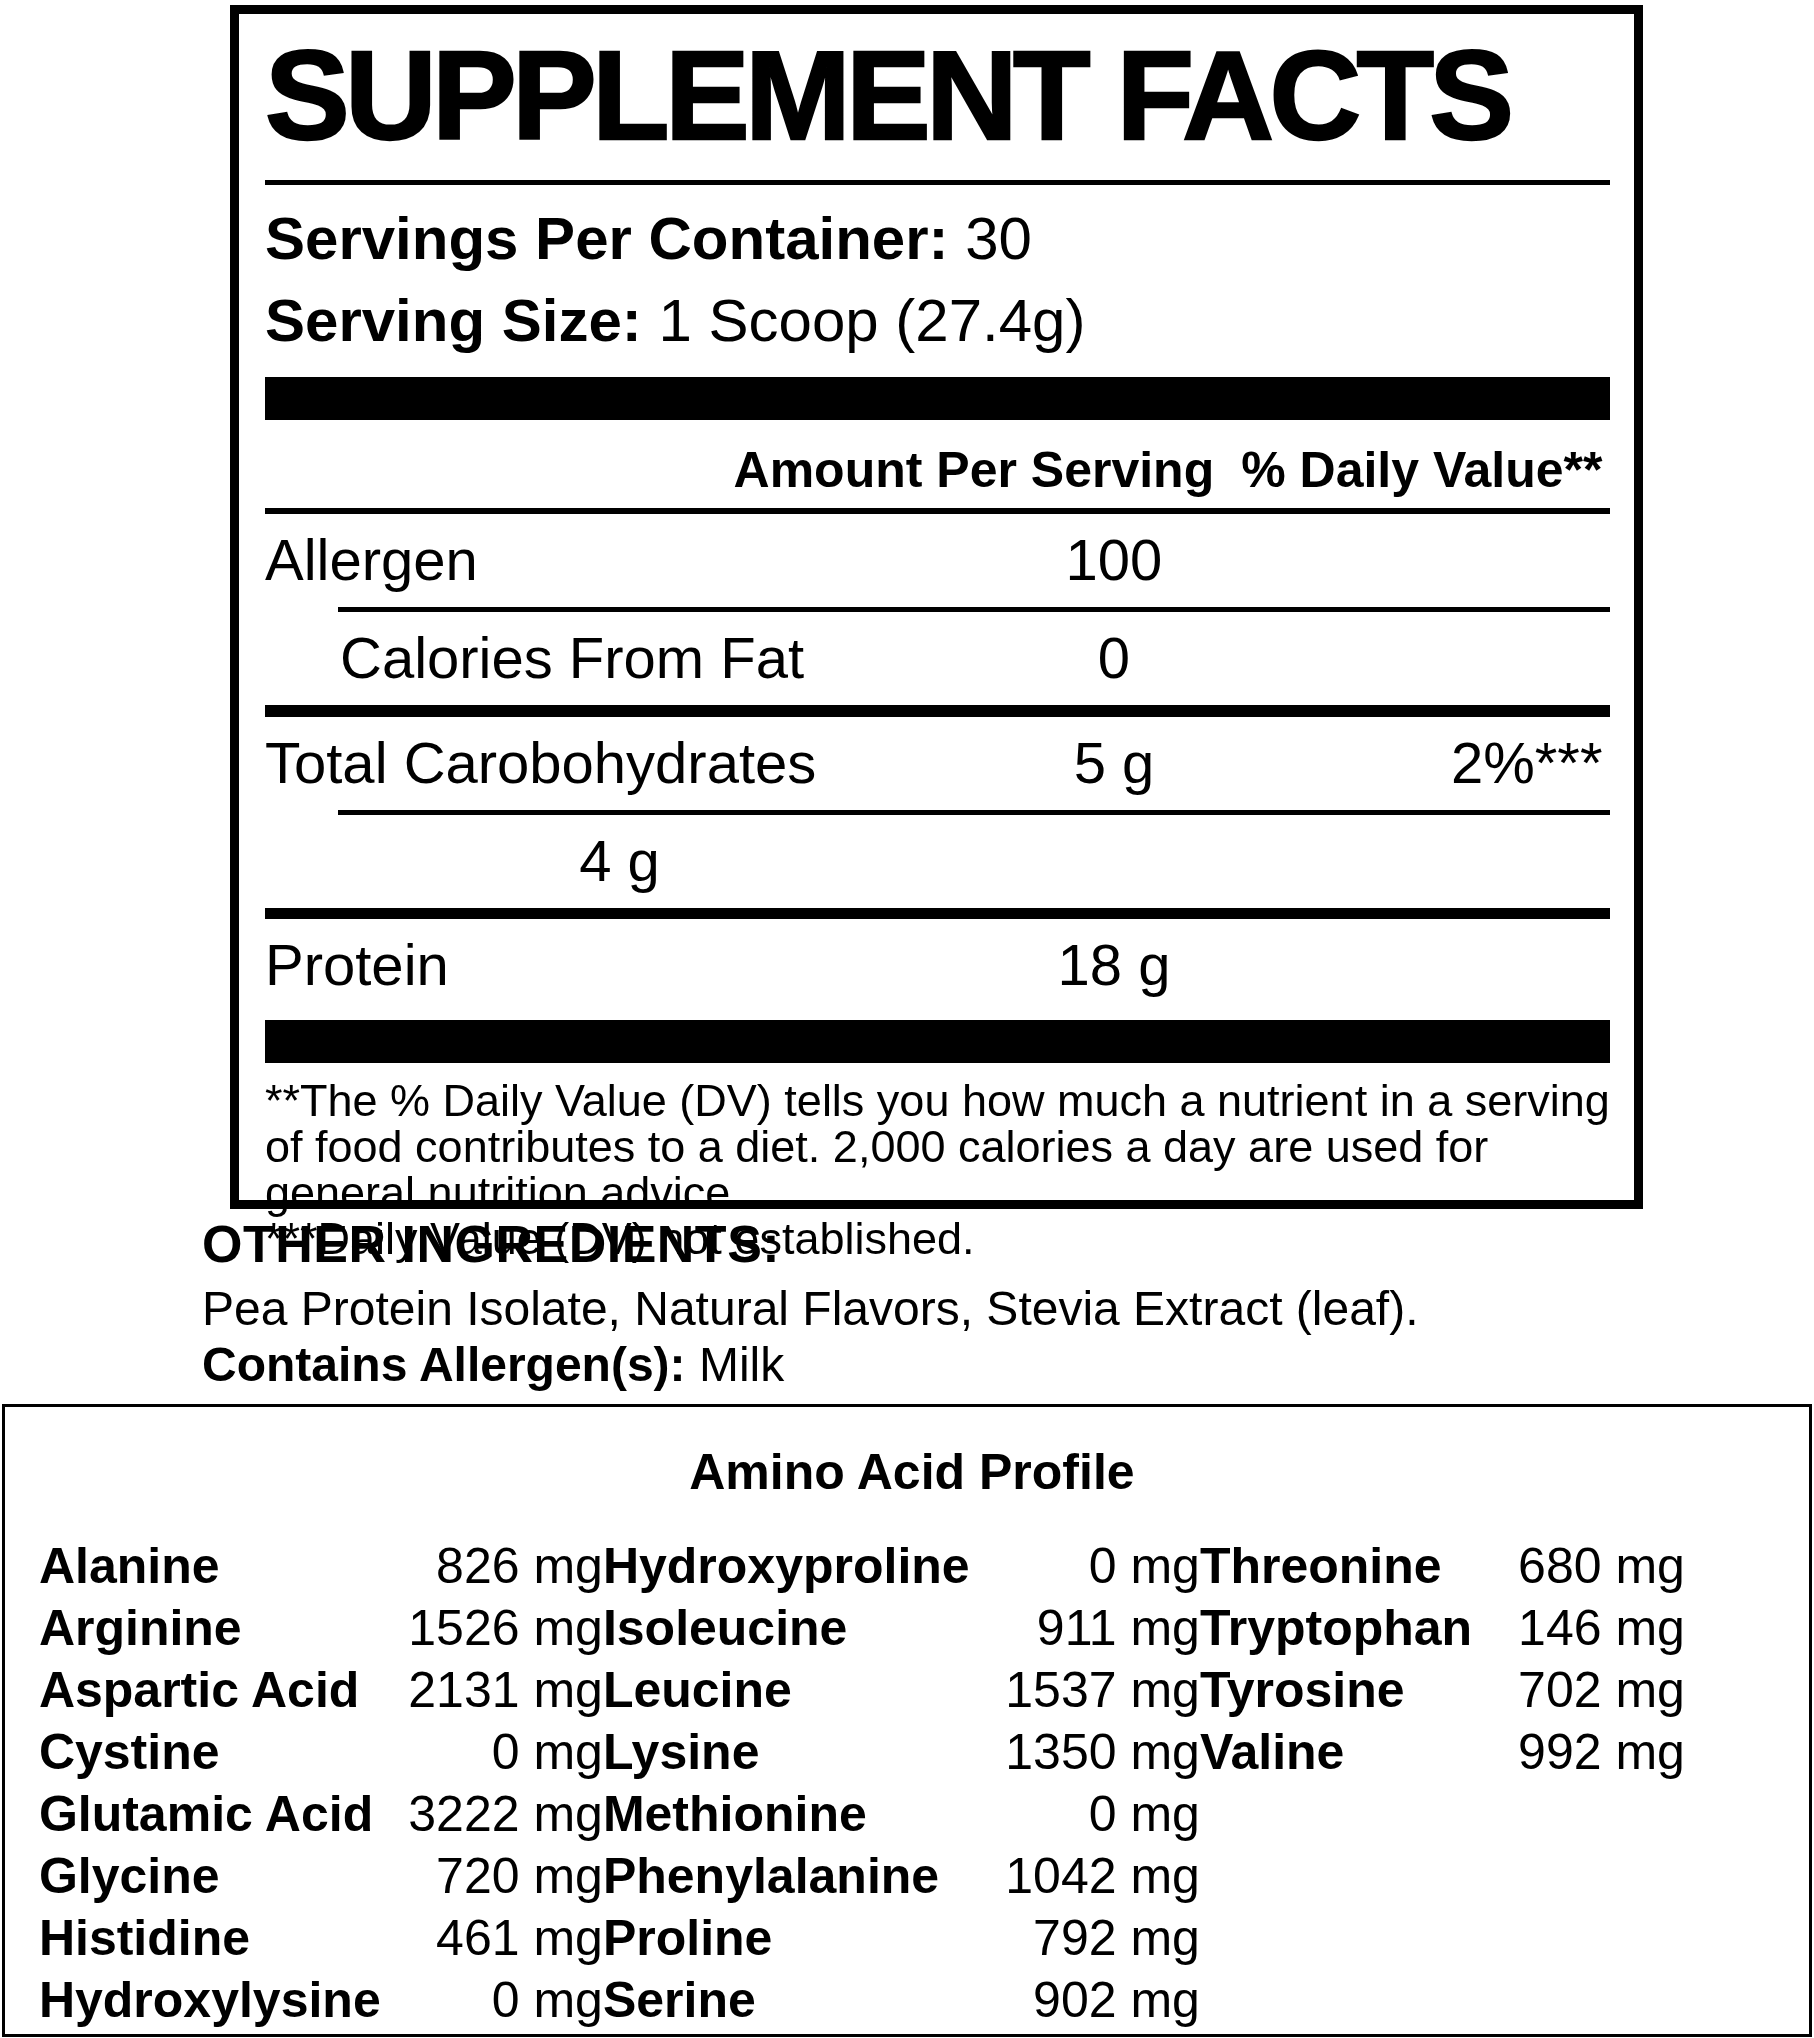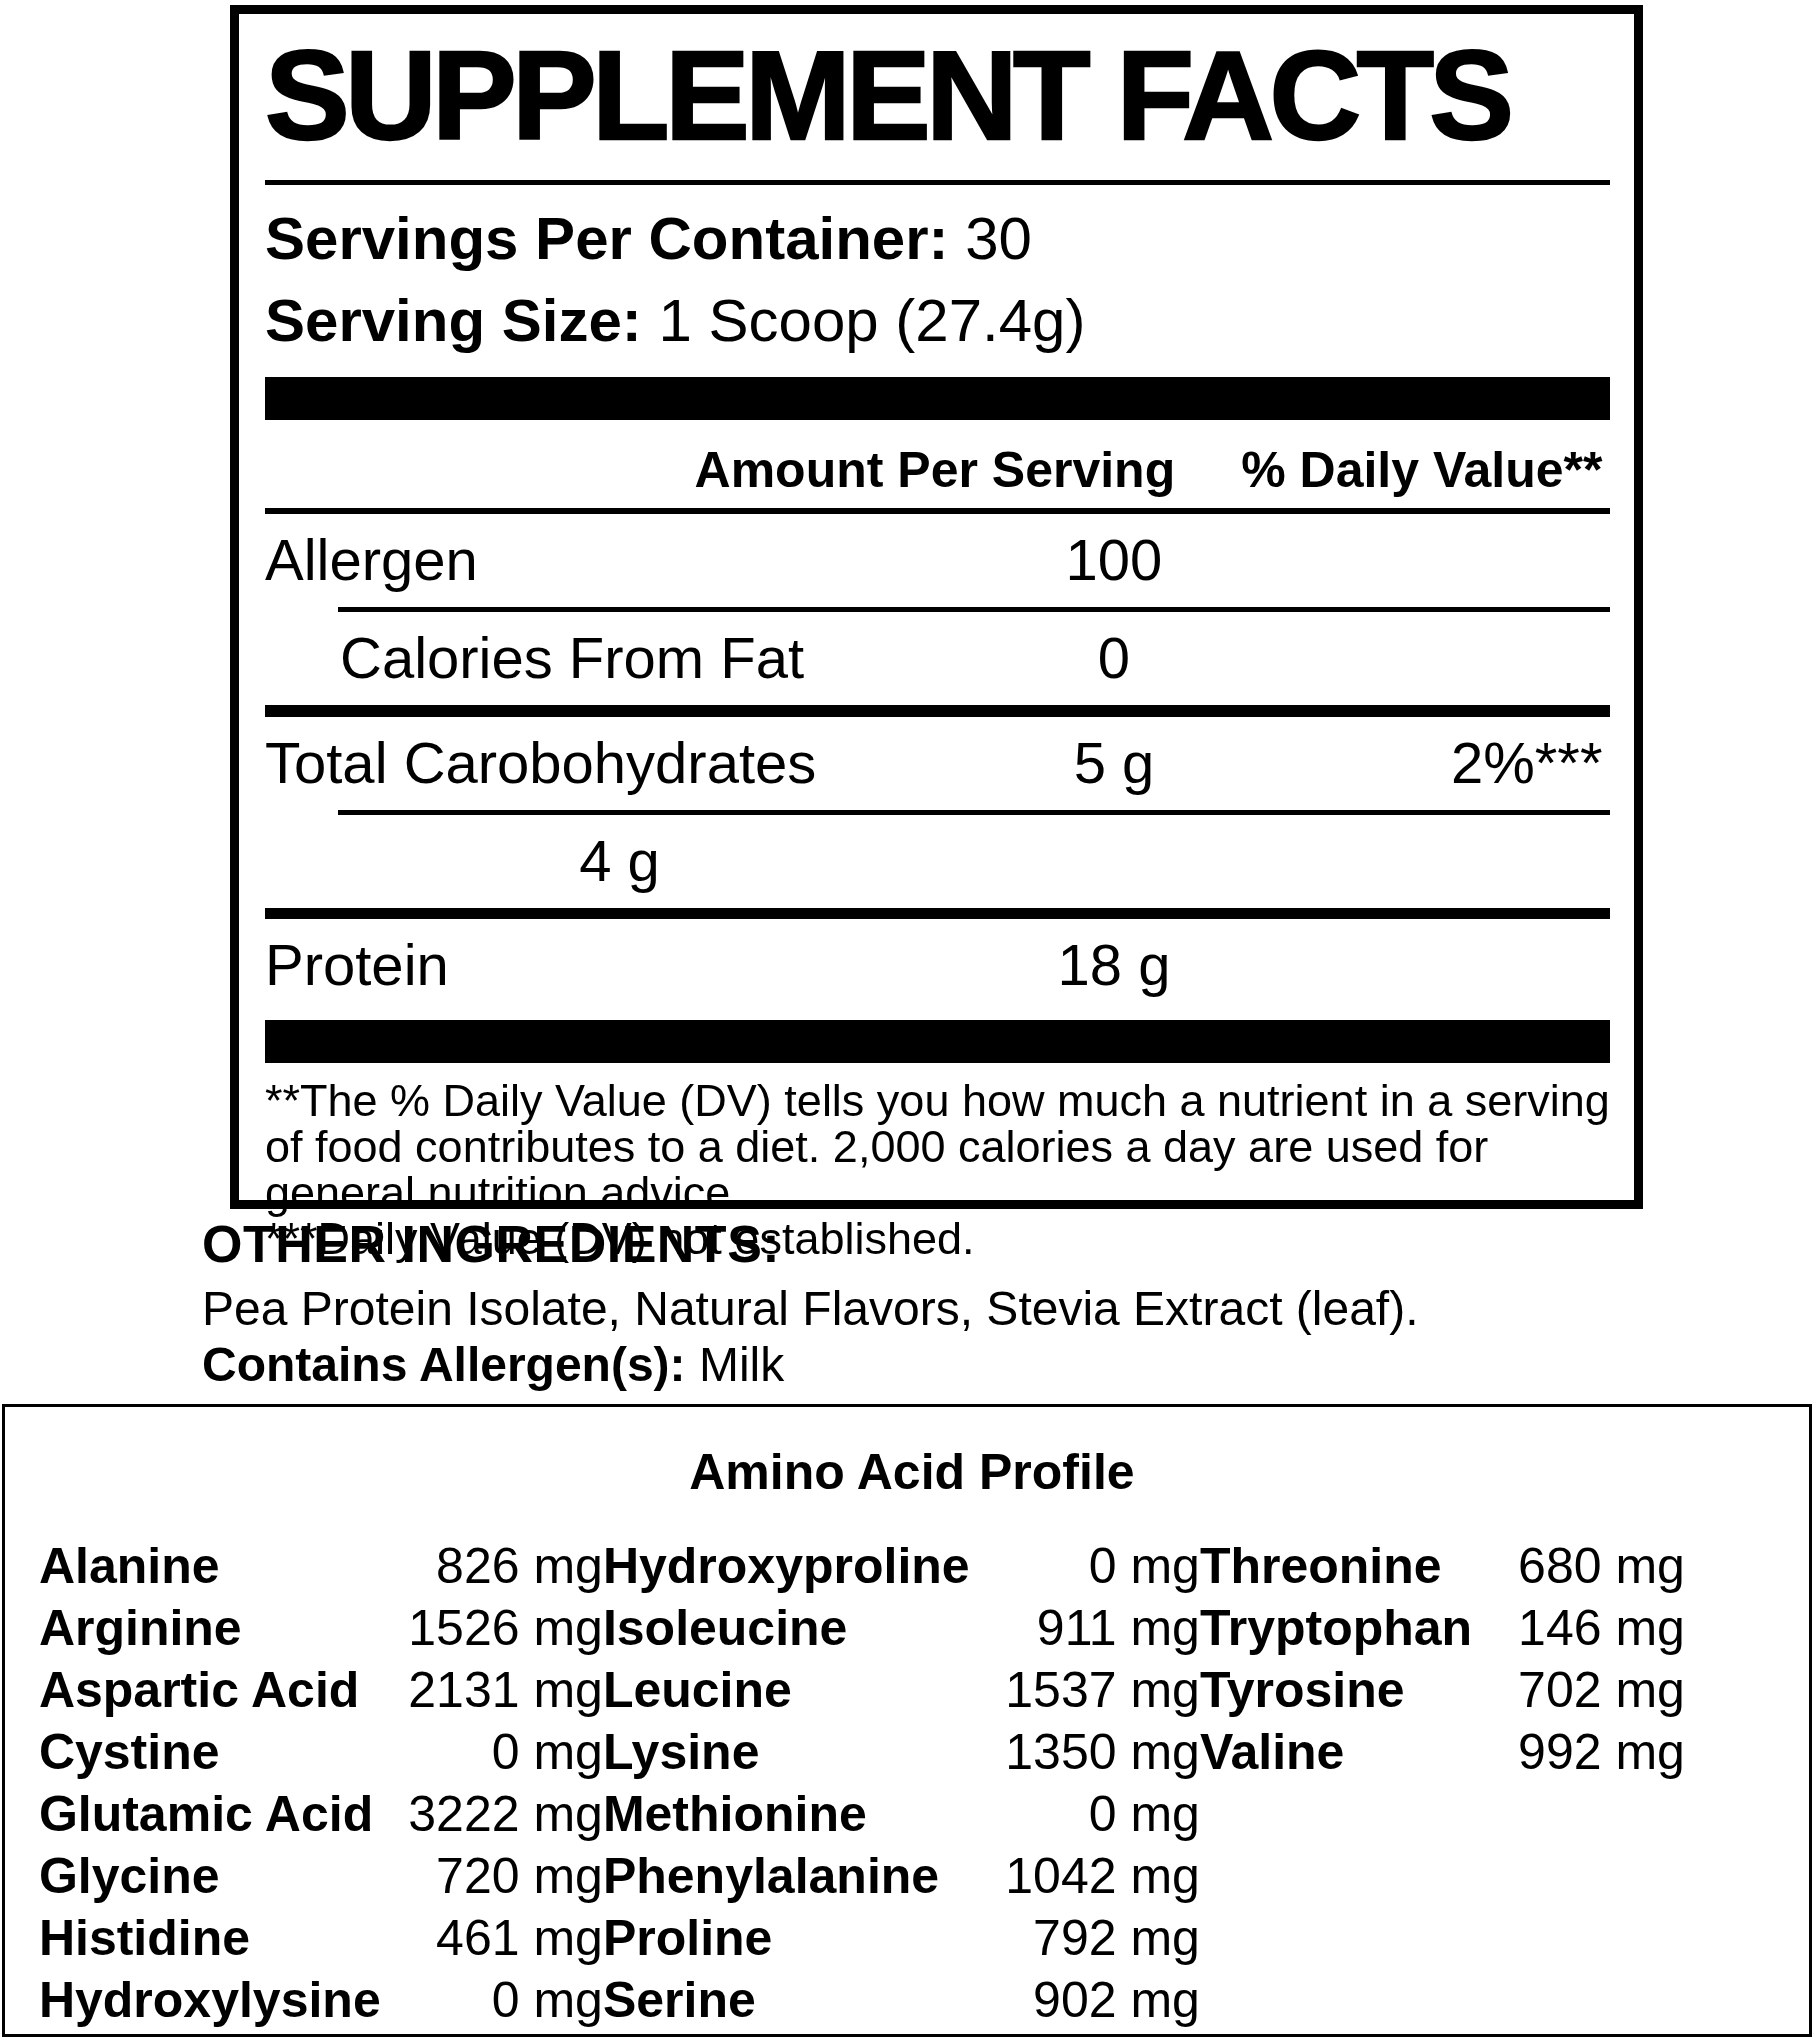--- a/index.html
+++ b/index.html
@@ -24,21 +24,21 @@
     line-height:1.0; white-space:nowrap;
     -webkit-text-stroke:2.3px #000;
   }
   .title-rule { height:5.6px; background:#000; margin-top:20.5px; }
   .serv-block { margin-top:13px; font-size:60px; line-height:82px; }
   .serv-line .lbl { font-weight:bold; }
   .bar { height:43px; background:#000; }
   .bar-1 { margin-top:15px; }
   .bar-2 { margin-top:7.5px; }
   .col-header {
-    display:flex; justify-content:flex-end; align-items:baseline; gap:66px;
+    display:flex; justify-content:flex-end; align-items:baseline; gap:27px;
     font-weight:bold; font-size:50px; margin-top:15px; padding:5.6px 7.5px 9.3px 0;
   }
   .rule-thin { height:5.6px; background:#000; }
   .rule-med  { height:11.2px; background:#000; }
   .rule-indent { margin-left:73px; }
   .frow {
     display:grid; grid-template-columns:1fr 280px 356px;
     align-items:center; font-size:58px; padding:12px 0 14px 0;
   }
   .frow .flabel { text-align:left; }

